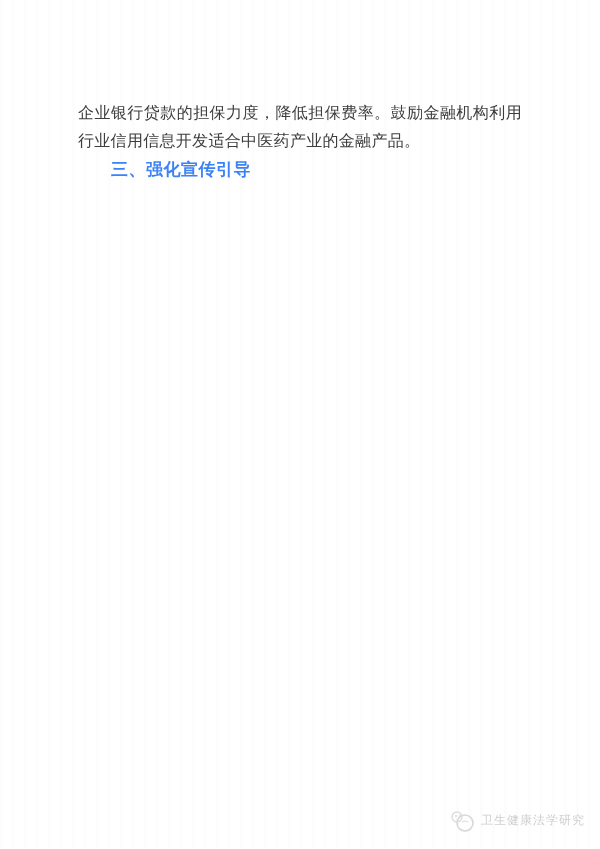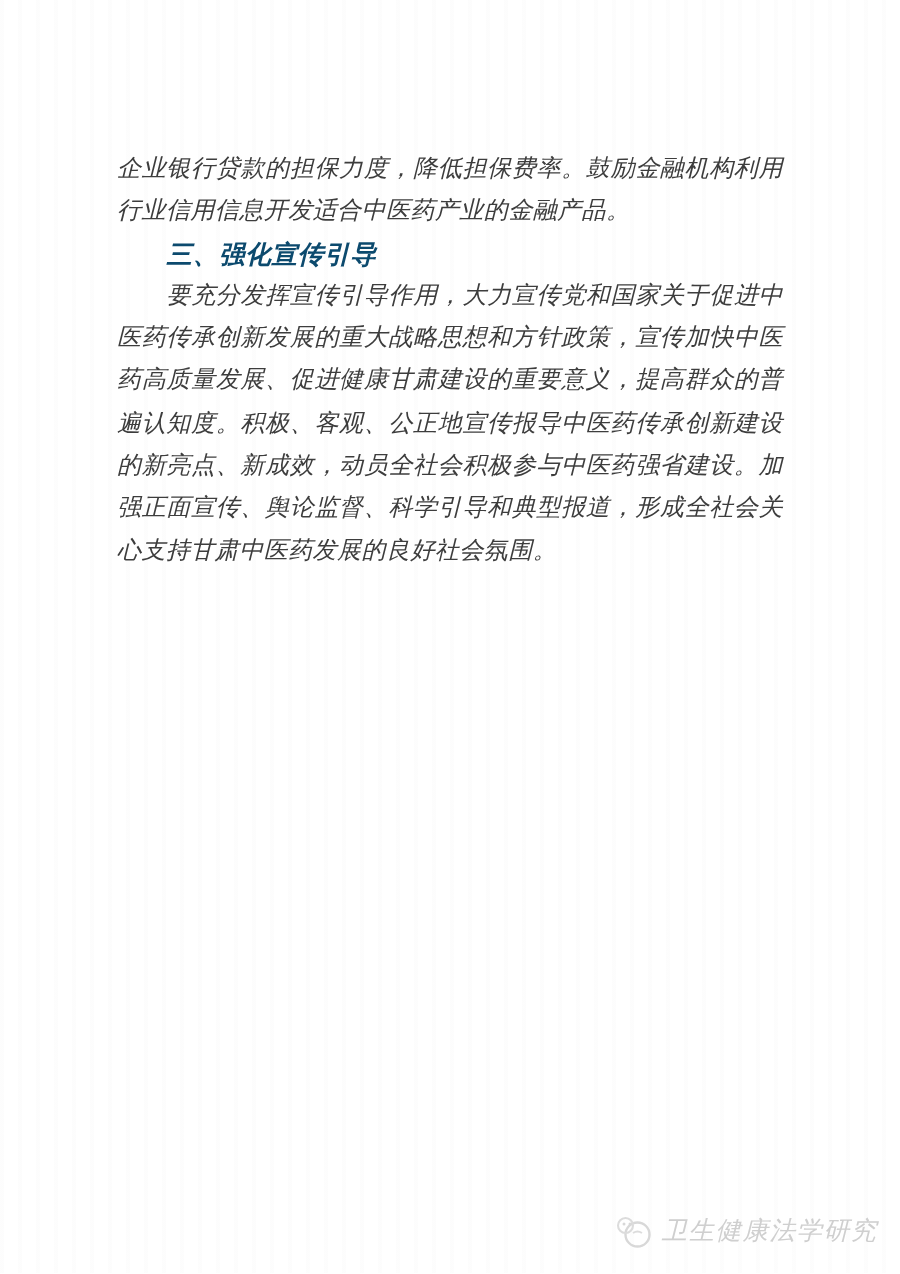--- a/index.html
+++ b/index.html
@@ -7,21 +7,20 @@
     padding: 0;
     background: #ffffff;
   }
   .page {
     position: relative;
     width: 600px;
     height: 849px;
     background: #ffffff;
     overflow: hidden;
     font-family: "Liberation Serif", serif;
-    font-style: italic;
   }
   
   .texture {
     position: absolute;
     inset: 0;
     background: repeating-linear-gradient(
       to right,
       rgba(130,130,130,0.02) 0px,
       rgba(130,130,130,0.02) 3px,
       transparent 3px,
@@ -44,60 +43,59 @@
   .doc p {
     margin: 0;
   }
   .doc p.indent {
     text-indent: 33px;
   }
   .doc h2 {
     margin: 0;
     font-family: "Liberation Sans", sans-serif;
     font-weight: bold;
-    color: #0c4a6e;
+    color: #3b82f6;
     font-size: 17px;
     line-height: 28.3px;
     letter-spacing: 0.5px;
     text-indent: 33px;
   }
   .footer {
     position: absolute;
     right: 15px;
     bottom: 15px;
     display: flex;
     align-items: center;
     gap: 5px;
   }
   .mascot {
     width: 27px;
     height: 27px;
     flex: 0 0 auto;
   }
   .wm-text {
     font-family: "Liberation Sans", sans-serif;
-    font-size: 17px;
+    font-size: 12px;
     letter-spacing: 1px;
     color: #cfcfcf;
     white-space: nowrap;
   }
 </style>
 </head>
 <body>
 
 <div class="page">
 
   <div class="texture"></div>
 
   <div class="doc">
     <p>企业银行贷款的担保力度，降低担保费率。鼓励金融机构利用行业信用信息开发适合中医药产业的金融产品。</p>
 
     <h2>三、强化宣传引导</h2>
 
-    <p class="indent">要充分发挥宣传引导作用，大力宣传党和国家关于促进中医药传承创新发展的重大战略思想和方针政策，宣传加快中医药高质量发展、促进健康甘肃建设的重要意义，提高群众的普遍认知度。积极、客观、公正地宣传报导中医药传承创新建设的新亮点、新成效，动员全社会积极参与中医药强省建设。加强正面宣传、舆论监督、科学引导和典型报道，形成全社会关心支持甘肃中医药发展的良好社会氛围。</p>
 
 
   </div>
 
   <div class="footer">
     <svg class="mascot" viewBox="0 0 27 27" aria-hidden="true">
       <circle cx="16" cy="16" r="8" fill="none" stroke="#d8d8d8" stroke-width="1.6"></circle>
       <circle cx="8" cy="10" r="5" fill="none" stroke="#dcdcdc" stroke-width="1.4"></circle>
       <circle cx="7" cy="9" r="1" fill="#d8d8d8"></circle>
       <circle cx="11" cy="9" r="1" fill="#d8d8d8"></circle>

